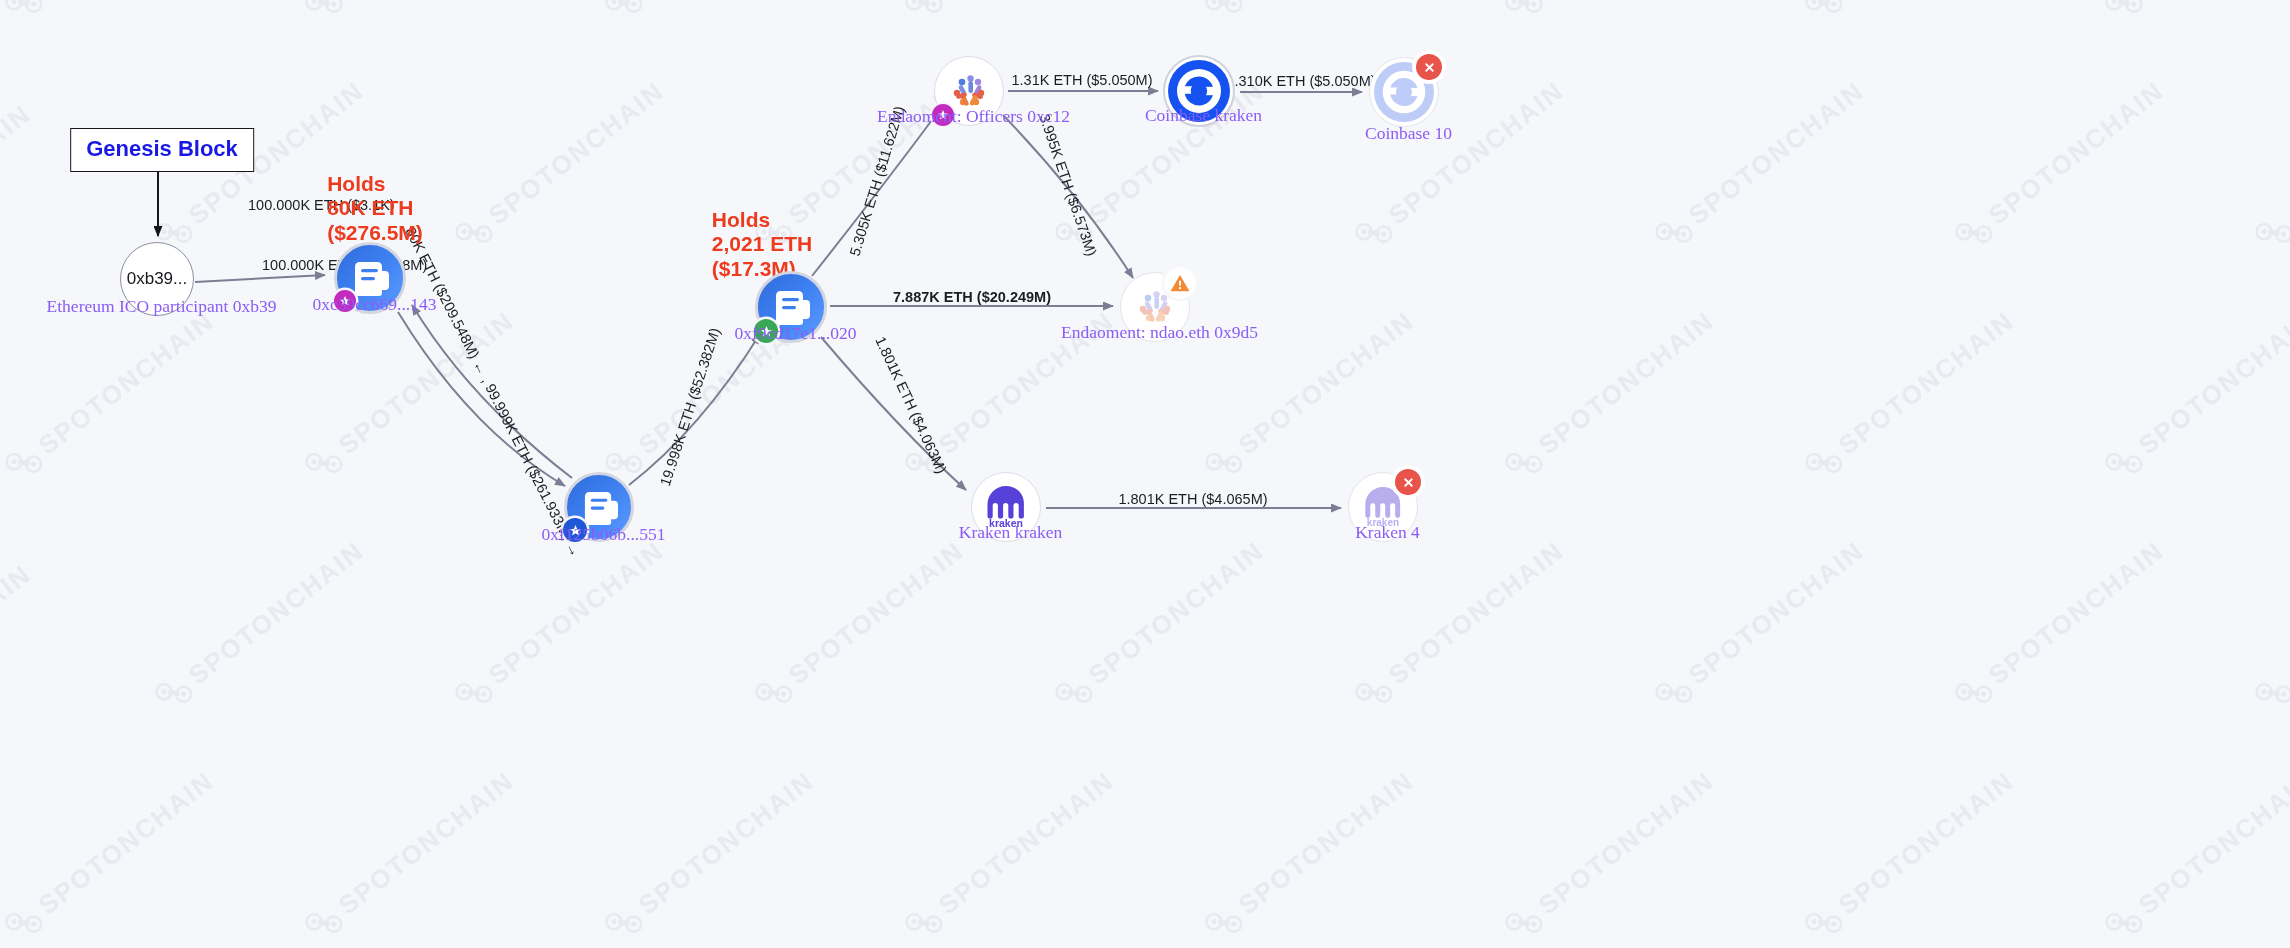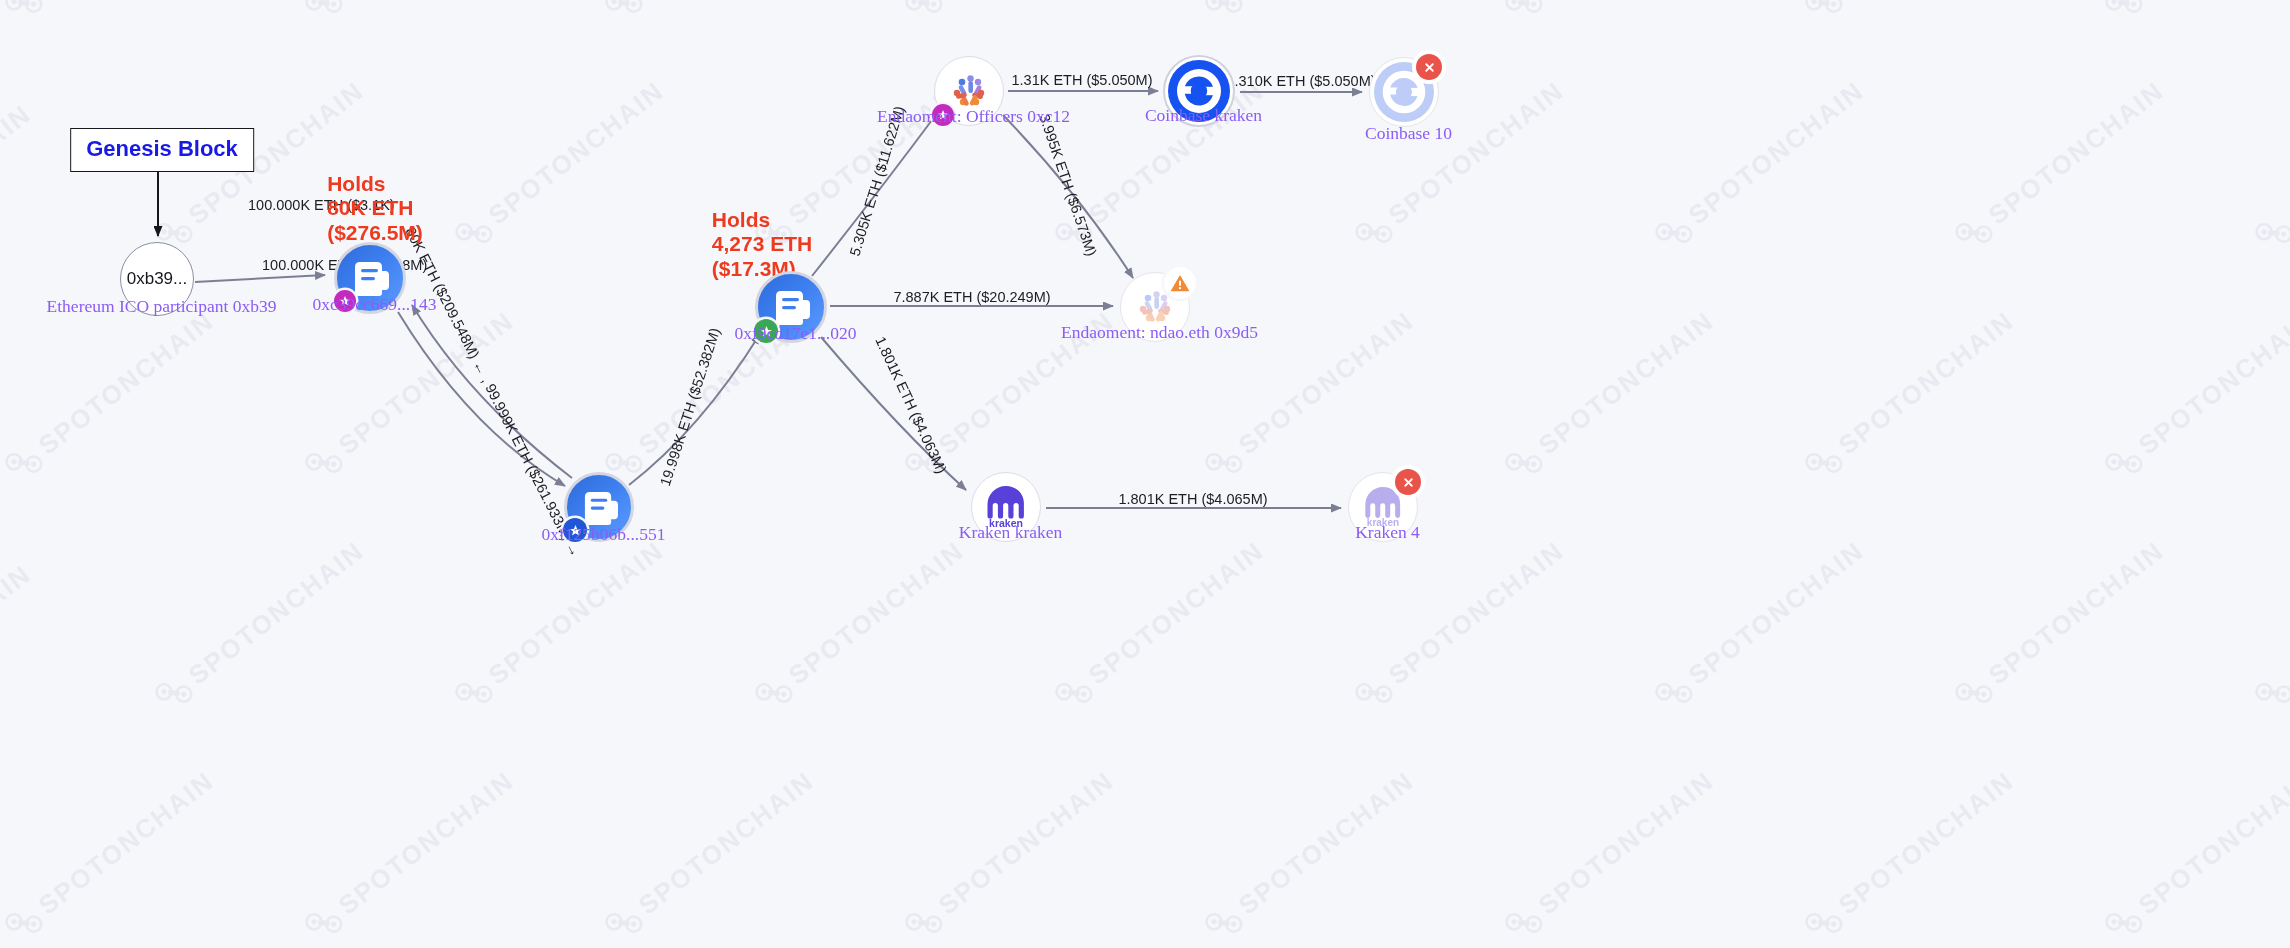--- a/index.html
+++ b/index.html
@@ -635,21 +635,21 @@
     <div class="gb-text">Genesis Block</div>
   </div>
 
   <div class="holds" style="left:375px; top:172px;">
     <div>Holds</div>
     <div>80K ETH</div>
     <div>($276.5M)</div>
   </div>
   <div class="holds" style="left:762px; top:208px;">
     <div>Holds</div>
-    <div>4,273 ETH</div>
+    <div>2,021 ETH</div>
     <div>($17.3M)</div>
   </div>
 
   <div class="node" style="left:157px; top:279px;">
     <div class="node-circle circle-plain">
       <span class="addr">0xb39...</span>
     </div>
     <div class="node-label" style="top:54px;">Ethereum ICO participant 0xb39</div>
   </div>
 
@@ -822,18 +822,18 @@
 
   <div id="edge-labels">
       <div class="elabel" style="left: 248px; top: 205px; transform: translate(0%, -50%) rotate(0deg);">100.000K ETH ($3.1K)</div>
       <div class="elabel" style="left: 262px; top: 265px; transform: translate(0%, -50%) rotate(0deg);">100.000K ETH ($4.248M)</div>
       <div class="elabel" style="left: 493px; top: 392px; transform: translate(-50%, -50%) rotate(63deg);">80K ETH ($209.548M) ← , 99.999K ETH ($261.933M) →</div>
       <div class="elabel" style="left: 690px; top: 407px; transform: translate(-50%, -50%) rotate(-72deg);">19.998K ETH ($52.382M)</div>
       <div class="elabel" style="left: 877px; top: 181px; transform: translate(-50%, -50%) rotate(-73deg);">5.305K ETH ($11.622M)</div>
       <div class="elabel" style="left: 1082px; top: 80px; transform: translate(-50%, -50%) rotate(0deg);">1.31K ETH ($5.050M)</div>
       <div class="elabel" style="left: 1301px; top: 81px; transform: translate(-50%, -50%) rotate(0deg);">1.310K ETH ($5.050M)</div>
       <div class="elabel" style="left: 1068px; top: 185px; transform: translate(-50%, -50%) rotate(71deg);">3.995K ETH ($6.573M)</div>
-      <div class="elabel" style="left: 972px; top: 297px; transform: translate(-50%, -50%) rotate(0deg);">7.887K ETH ($20.249M)</div>
+      <div class="elabel" style="left: 972px; top: 297px; transform: translate(-50%, -50%) rotate(0deg); font-weight: bold;">7.887K ETH ($20.249M)</div>
       <div class="elabel" style="left: 911px; top: 405px; transform: translate(-50%, -50%) rotate(65deg);">1.801K ETH ($4.063M)</div>
       <div class="elabel" style="left: 1193px; top: 499px; transform: translate(-50%, -50%) rotate(0deg);">1.801K ETH ($4.065M)</div>
     </div>
 
 </div>
 
 </body></html>

